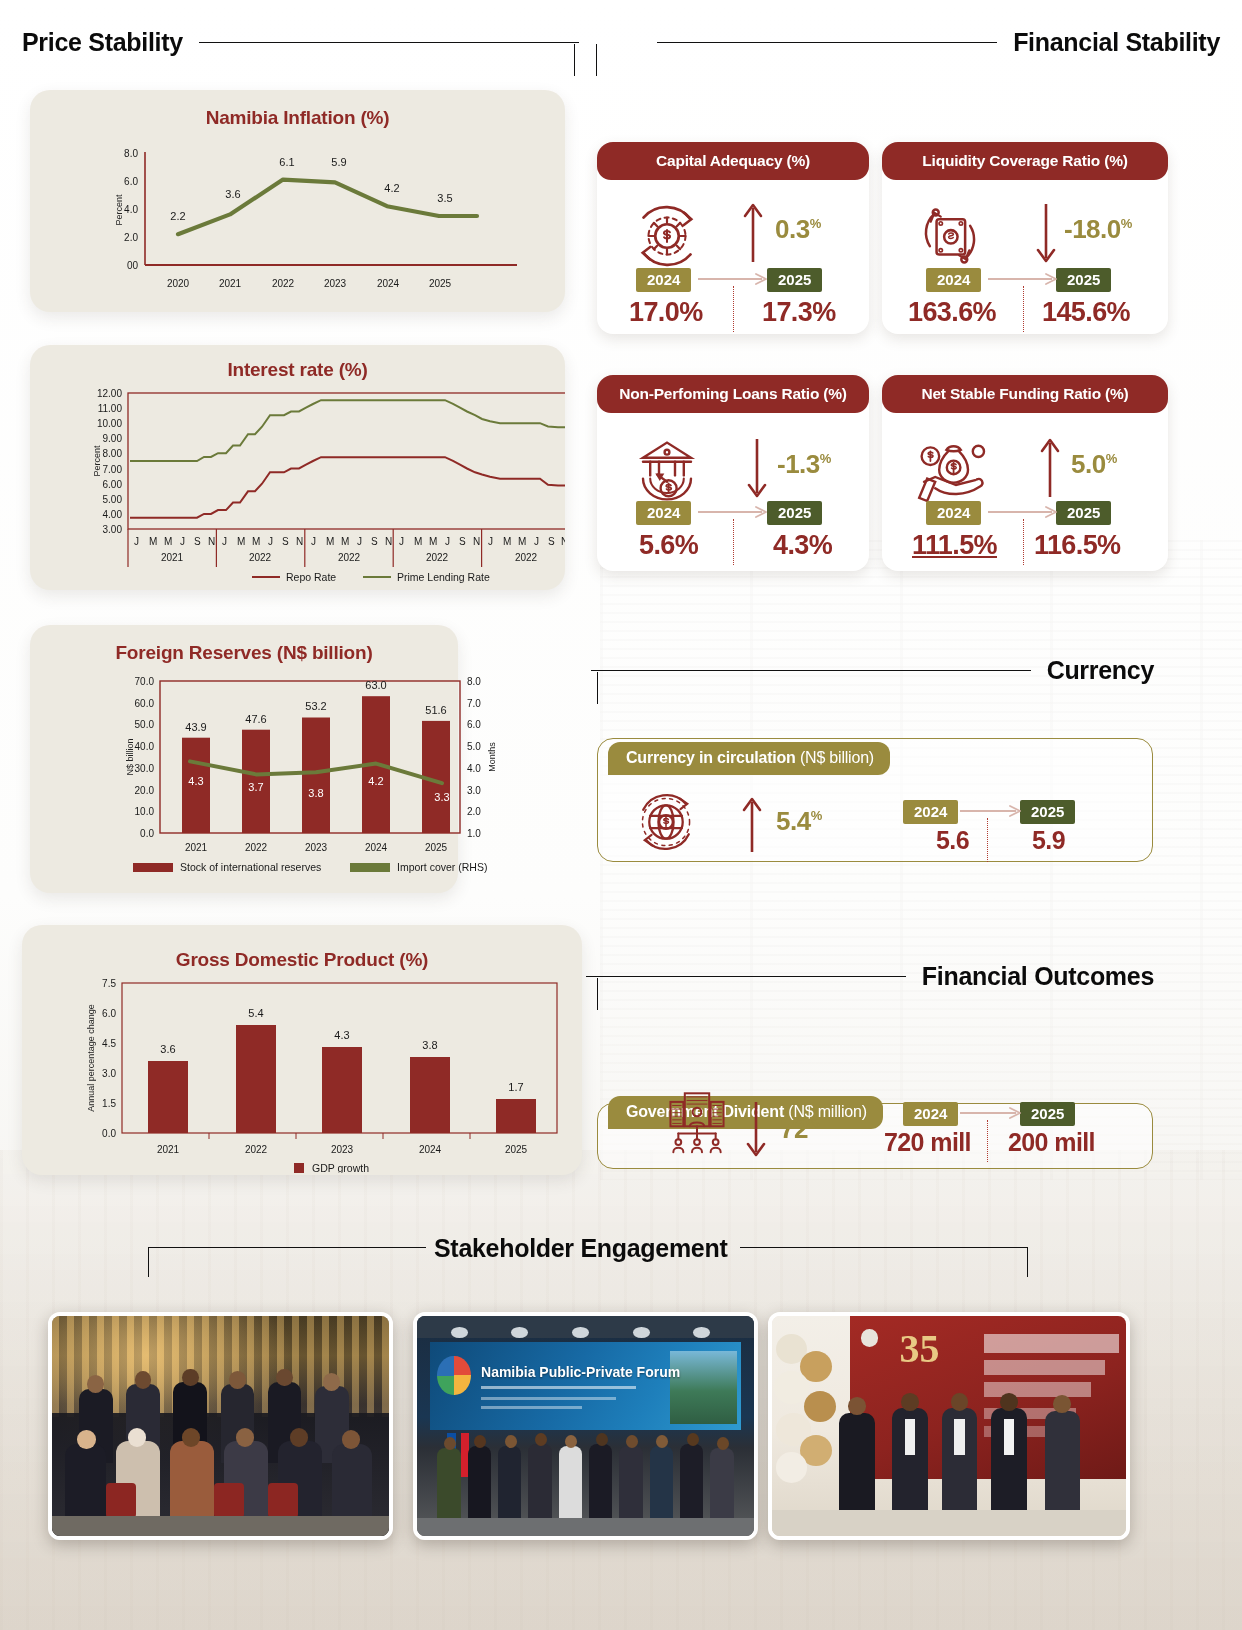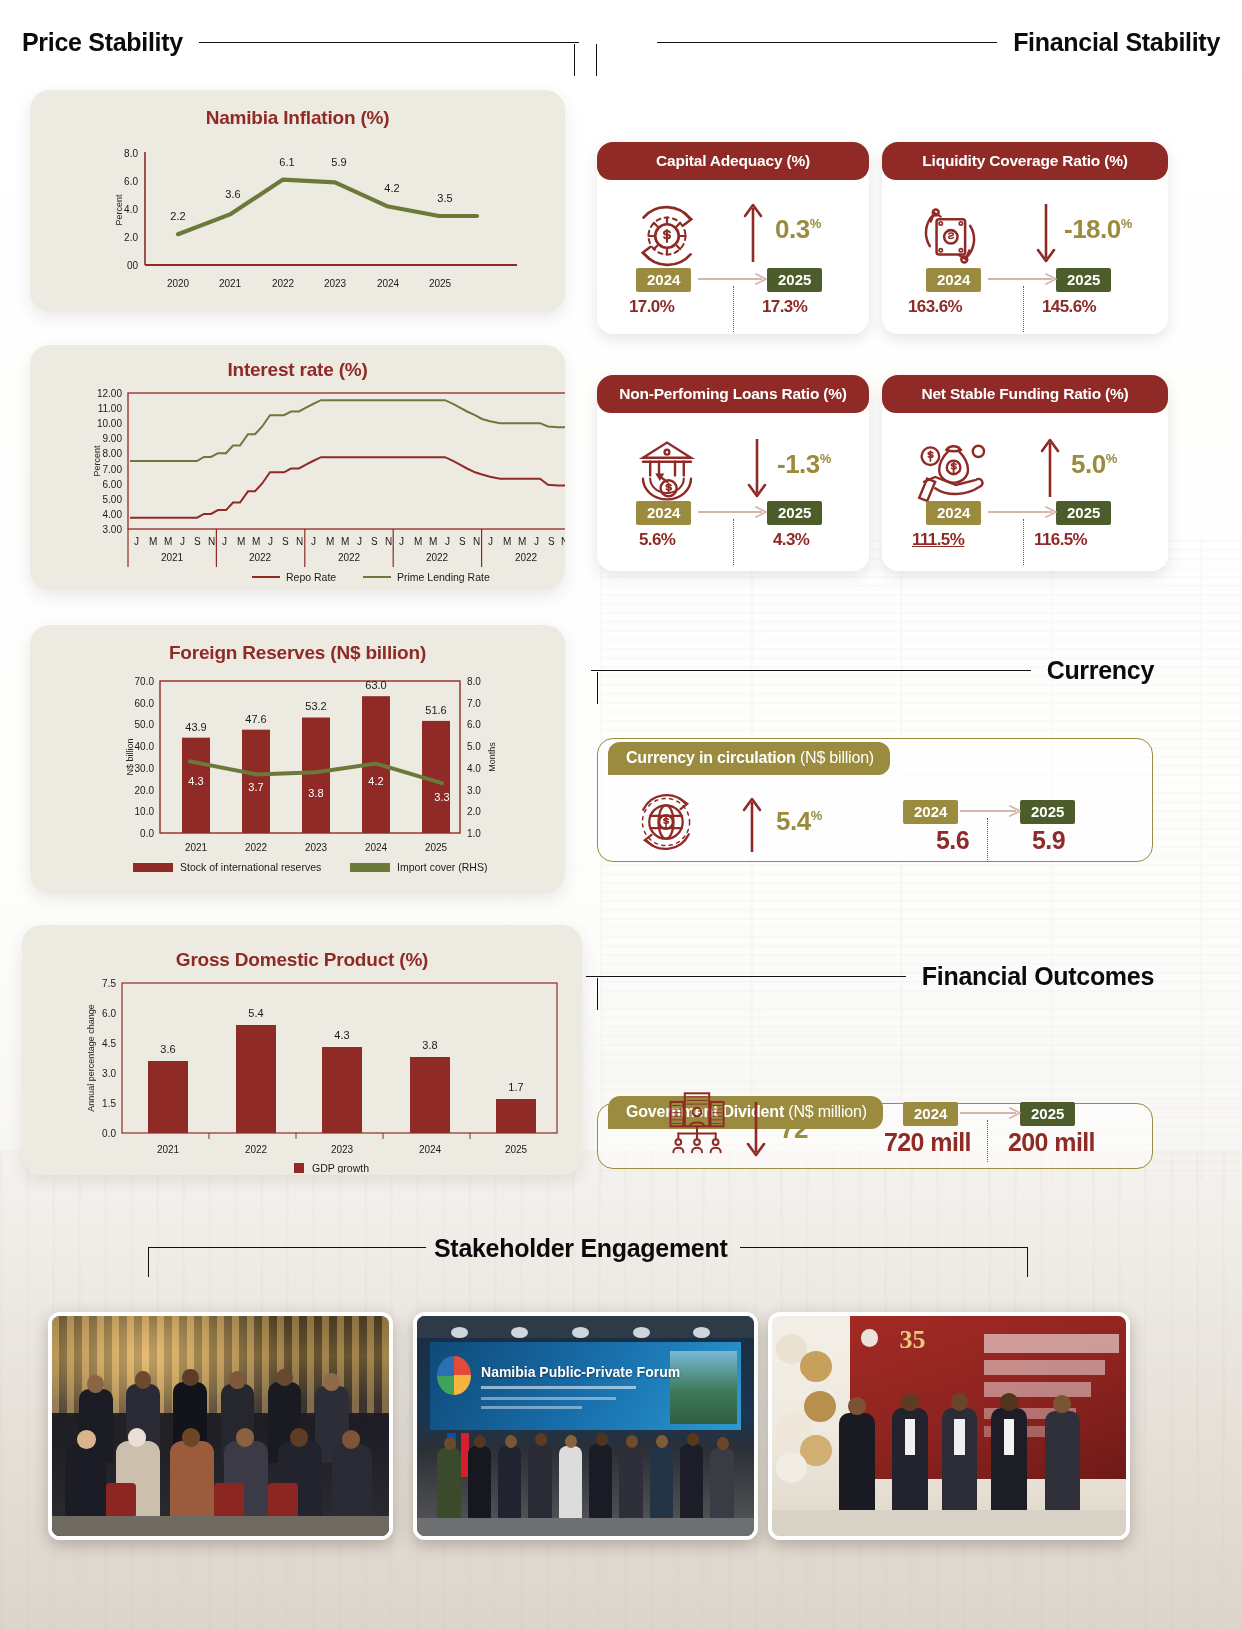--- a/index.html
+++ b/index.html
@@ -74,21 +74,21 @@
     letter-spacing:-.5px; white-space:nowrap;
   }
   .delta sup{ font-size:13px; font-weight:700; top:-.7em; }
   .yr-badge{
     position:absolute; color:#fff; font-weight:700; font-size:15px;
     padding:3px 11px 4px; border-radius:2px; white-space:nowrap;
   }
   .yr-old{ background:#9a8b3e; }
   .yr-new{ background:#4d5c2b; }
   .val{
-    position:absolute; font-size:17px; font-weight:700; color:#8f2a26;
+    position:absolute; font-size:27px; font-weight:700; color:#8f2a26;
     letter-spacing:-.6px; white-space:nowrap;
   }
   .divider-dot{
     position:absolute; width:0; border-left:1.5px dotted #b03b32;
   }
 
   
   .goldcard{
     position:absolute; background:rgba(255,255,255,.55);
     border:1.3px solid #9a8b3e; border-radius:16px;
@@ -234,21 +234,21 @@
         <line x1="540" y1="144" x2="540" y2="182" stroke="#8f2a26" stroke-width="1.2"></line>
       </g>
 
       <line x1="222" y1="192" x2="250" y2="192" stroke="#8f2a26" stroke-width="2"></line>
       <text class="legend-txt" x="256" y="196">Repo Rate</text>
       <line x1="333" y1="192" x2="361" y2="192" stroke="#6b7a3a" stroke-width="2"></line>
       <text class="legend-txt" x="367" y="196">Prime Lending Rate</text>
     </svg>
   </div>
 
-  <div class="chart-card" style="left:30px; top:625px; width:535px; height:268px;">
+  <div class="chart-card" style="left:30px; top:625px; width:428px; height:268px;">
     <div class="chart-title" style="padding-top:17px;">Foreign Reserves (N$ billion)</div>
     <svg width="535" height="215" viewBox="0 0 535 215" style="position:absolute;left:0;top:48px;">
 
       <rect x="130" y="8" width="300" height="152" fill="none" stroke="#8f2a26" stroke-width="1.4"></rect>
 
       <text class="tick" x="124" y="12" text-anchor="end">70.0</text>
       <text class="tick" x="124" y="33.7" text-anchor="end">60.0</text>
       <text class="tick" x="124" y="55.4" text-anchor="end">50.0</text>
       <text class="tick" x="124" y="77.1" text-anchor="end">40.0</text>
       <text class="tick" x="124" y="98.9" text-anchor="end">30.0</text>
@@ -705,21 +705,21 @@
       <div style="position:absolute;left:89%;top:55%;width:3.6%;height:6%;background:#6a4728;border-radius:50%;"></div>
       <div style="position:absolute;left:0;bottom:0;width:100%;height:8%;background:#6d6f71;"></div>
     </div>
   </div>
 
   <div class="photo" style="left:768px; top:1312px; width:362px; height:228px;">
     <div class="ph-in" style="background:linear-gradient(180deg,#f3efe8 0%,#efe9df 52%,#ded6c8 100%);">
 
       <div style="position:absolute;left:22%;top:0;width:78%;height:74%;
         background:linear-gradient(160deg,#a32a24 0%,#8d231f 55%,#6f1a17 100%);"></div>
-      <div style="position:absolute;left:36%;top:4%;color:#e8c984;font-size:26px;font-weight:700;
+      <div style="position:absolute;left:36%;top:4%;color:#e8c984;font-size:40px;font-weight:700;
                   font-family:'Liberation Serif',serif;">35</div>
       <div style="position:absolute;left:60%;top:8%;width:38%;height:9%;background:rgba(255,255,255,.55);"></div>
       <div style="position:absolute;left:60%;top:20%;width:34%;height:7%;background:rgba(255,255,255,.48);"></div>
       <div style="position:absolute;left:60%;top:30%;width:30%;height:7%;background:rgba(255,255,255,.44);"></div>
       <div style="position:absolute;left:60%;top:42%;width:26%;height:5%;background:rgba(255,255,255,.36);"></div>
       <div style="position:absolute;left:60%;top:50%;width:22%;height:5%;background:rgba(255,255,255,.3);"></div>
       <div style="position:absolute;left:25%;top:6%;width:5%;height:8%;background:#e8e4dc;border-radius:50%;"></div>
 
       <div style="position:absolute;left:1%;top:8%;width:9%;height:14%;background:#e9e2d2;border-radius:50%;"></div>
       <div style="position:absolute;left:8%;top:16%;width:9%;height:14%;background:#c8a05e;border-radius:50%;"></div>

